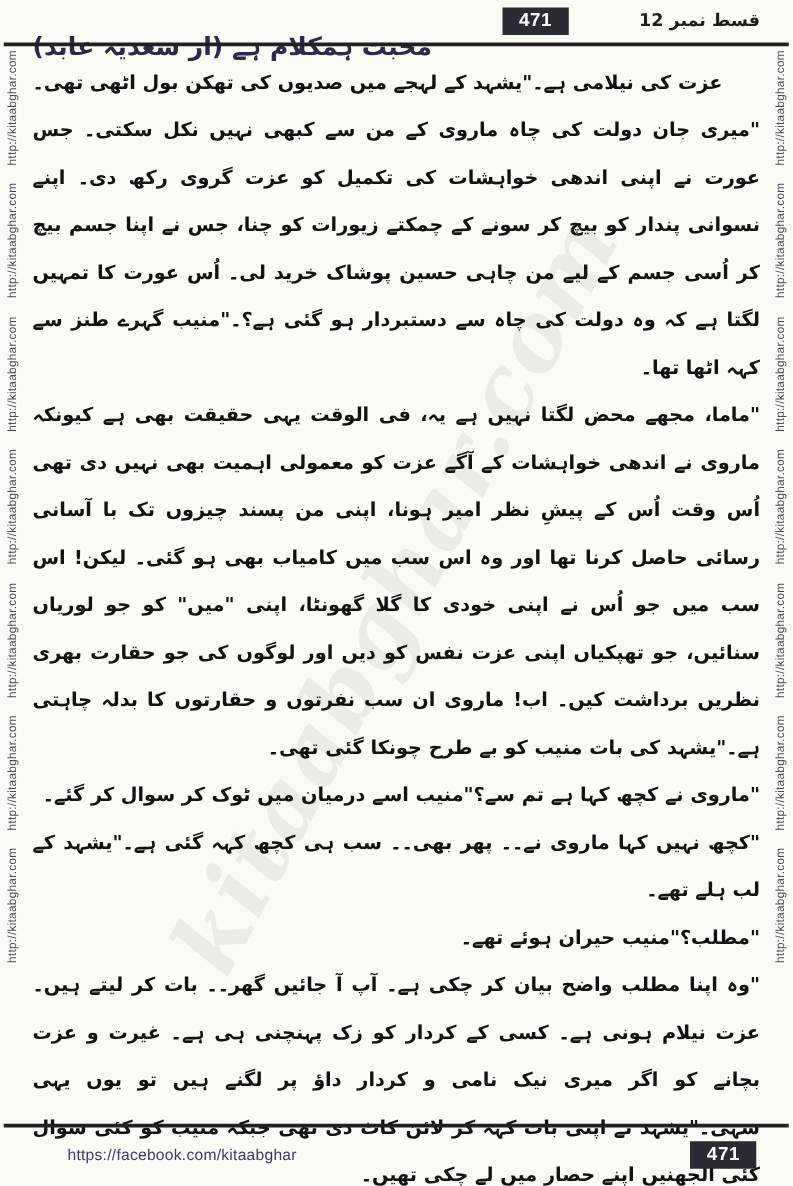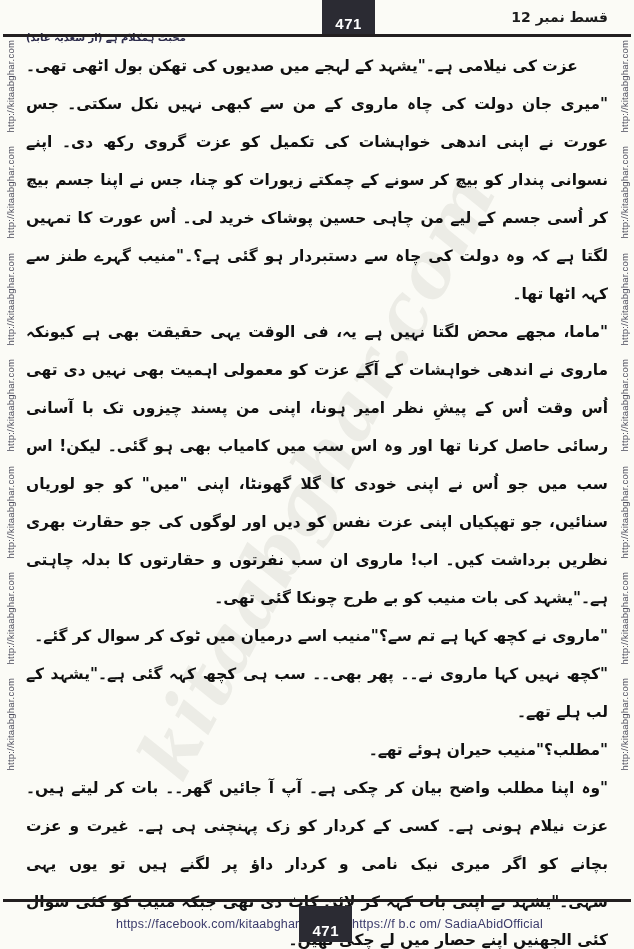--- a/index.html
+++ b/index.html
@@ -81,42 +81,42 @@
   }
   .rule {
     position: relative;
     z-index: 5;
     height: 3px;
     background: #231f20;
     margin: 0 3px;
   }
   .masthead-title {
     font-family: "DejaVu Sans", sans-serif;
-    font-size: 10px;
+    font-size: 20px;
     font-weight: 700;
     color: #2b2a4a;
     direction: rtl;
     white-space: nowrap;
     margin-top: 40px;
   }
   .masthead-episode {
     font-family: "DejaVu Sans", sans-serif;
     font-size: 14px;
     font-weight: 700;
     color: #1c1c1c;
     direction: rtl;
     white-space: nowrap;
   }
   .pagebadge {
     background: #2b2b33;
     color: #ffffff;
     font-family: "Liberation Sans", sans-serif;
     font-size: 15px;
     font-weight: 700;
-    padding: 17px 13px 4px 13px;
+    padding: 3px 13px 4px 13px;
     letter-spacing: 0.5px;
     line-height: 1.05;
   }
 
   
   .content {
     position: relative;
     z-index: 4;
     direction: rtl;
     text-align: justify;
@@ -156,21 +156,21 @@
   }
   .footer {
     position: absolute;
     z-index: 6;
     left: 0;
     right: 1px;
     bottom: 6px;
     height: 38px;
     display: flex;
     align-items: center;
-    justify-content: center;
+    justify-content: space-between;
     padding: 0 28px;
     box-sizing: border-box;
     direction: ltr;
     margin-left: 26px;
   }
   .footer-link {
     font-family: "Liberation Sans", sans-serif;
     font-size: 12.5px;
     color: #3b3b6b;
     letter-spacing: 0.2px;
@@ -218,16 +218,15 @@
       <p class="para lead">"ماروی نے کچھ کہا ہے تم سے؟"منیب اسے درمیان میں ٹوک کر سوال کر گئے۔</p>
       <p class="para lead">"کچھ نہیں کہا ماروی نے۔۔ پھر بھی۔۔ سب ہی کچھ کہہ گئی ہے۔"یشہد کے لب ہلے تھے۔</p>
       <p class="para lead">"مطلب؟"منیب حیران ہوئے تھے۔</p>
       <p class="para lead">"وہ اپنا مطلب واضح بیان کر چکی ہے۔ آپ آ جائیں گھر۔۔ بات کر لیتے ہیں۔ عزت نیلام ہونی ہے۔ کسی کے کردار کو زک پہنچنی ہی ہے۔ غیرت و عزت بچانے کو اگر میری نیک نامی و کردار داؤ پر لگنے ہیں تو یوں یہی سہی۔"یشہد نے اپنی بات کہہ کر لائن کاٹ دی تھی جبکہ منیب کو کئی سوال کئی الجھنیں اپنے حصار میں لے چکی تھیں۔</p>
     </div>
 
   <div class="footer-rule"></div>
   <div class="footer">
     <a class="footer-link" href="#">https://facebook.com/kitaabghar</a>
     <div class="pagebadge">471</div>
-    <a class="footer-link" href="#">https://f b.c om/ SadiaAbidOfficial</a>
   </div>
 
 </div>
 
 </body></html>

